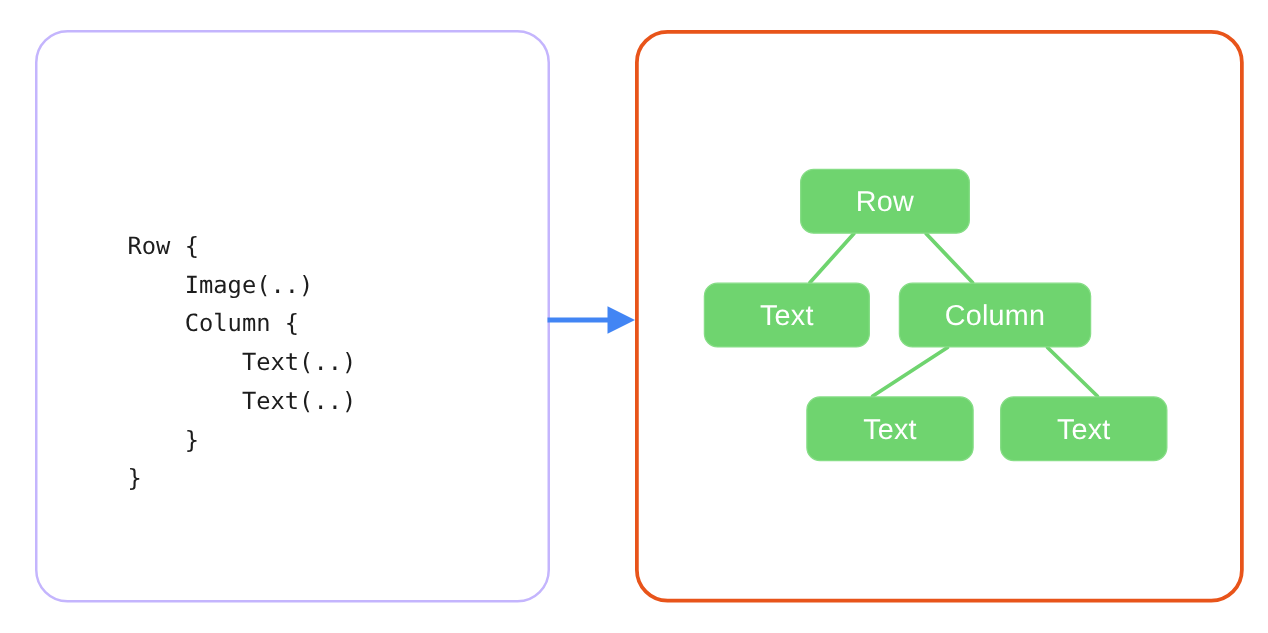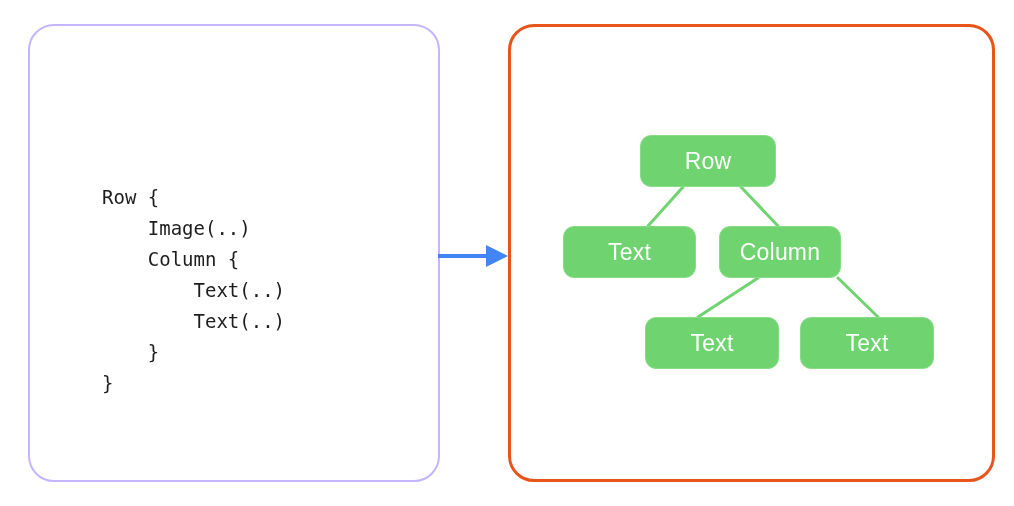--- a/index.html
+++ b/index.html
@@ -83,21 +83,21 @@
     border-radius: 11px;
     color: #ffffff;
     font-family: "Liberation Sans", sans-serif;
     font-size: 23px;
     font-weight: 400;
     letter-spacing: 0.2px;
     box-sizing: border-box;
   }
   #node-row    { left: 640px; top: 135px; width: 136px; height: 52px; }
   #node-image  { left: 563px; top: 226px; width: 133px; height: 52px; }
-  #node-column { left: 719px; top: 226px; width: 122px; height: 52px; }
+  #node-column { left: 719px; top: 226px; width: 154px; height: 52px; }
   #node-text-1 { left: 645px; top: 317px; width: 134px; height: 52px; }
   #node-text-2 { left: 800px; top: 317px; width: 134px; height: 52px; }
 </style>
 </head>
 <body>
 
 <div id="stage">
 
   <div class="panel" id="code-panel">
     <pre id="code-block">Row {

